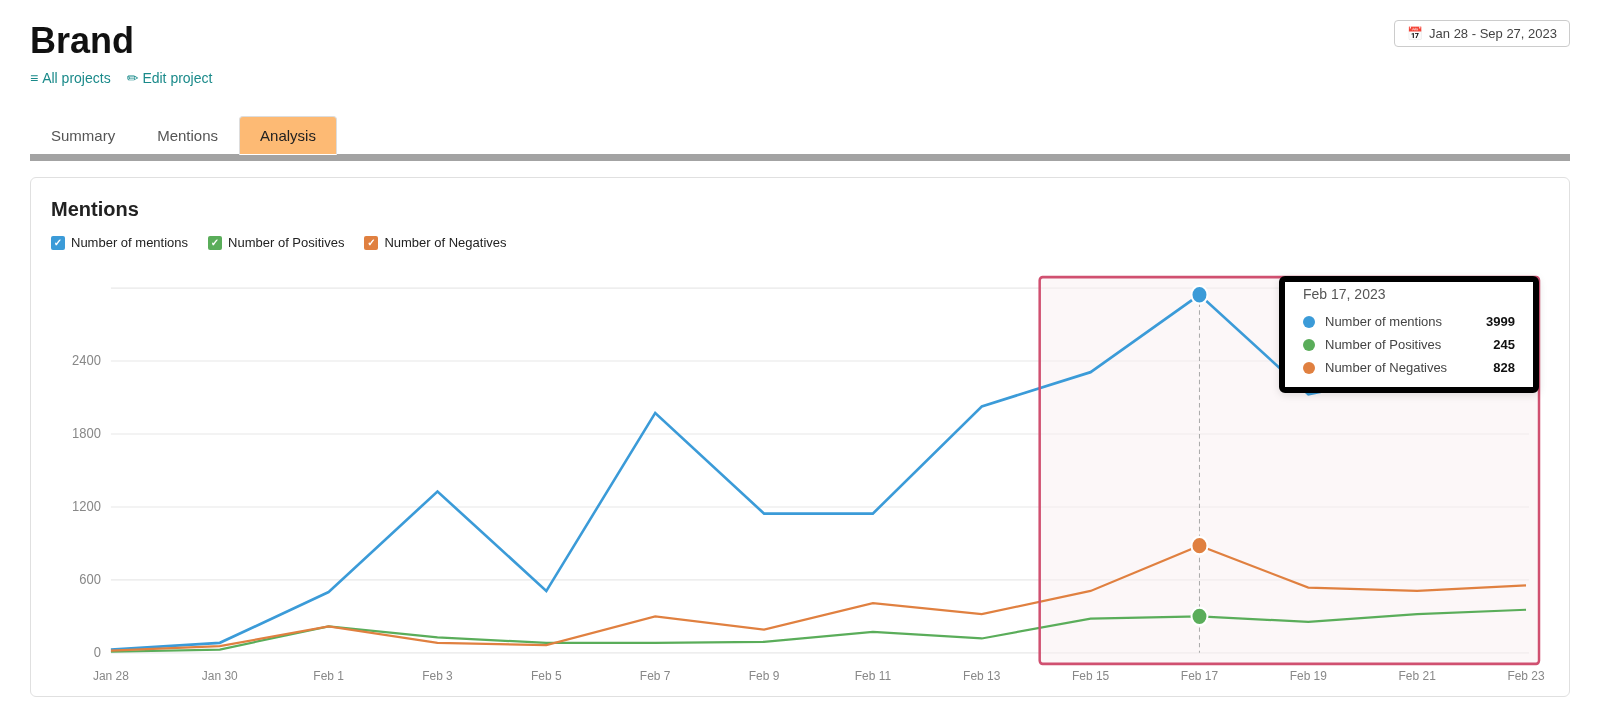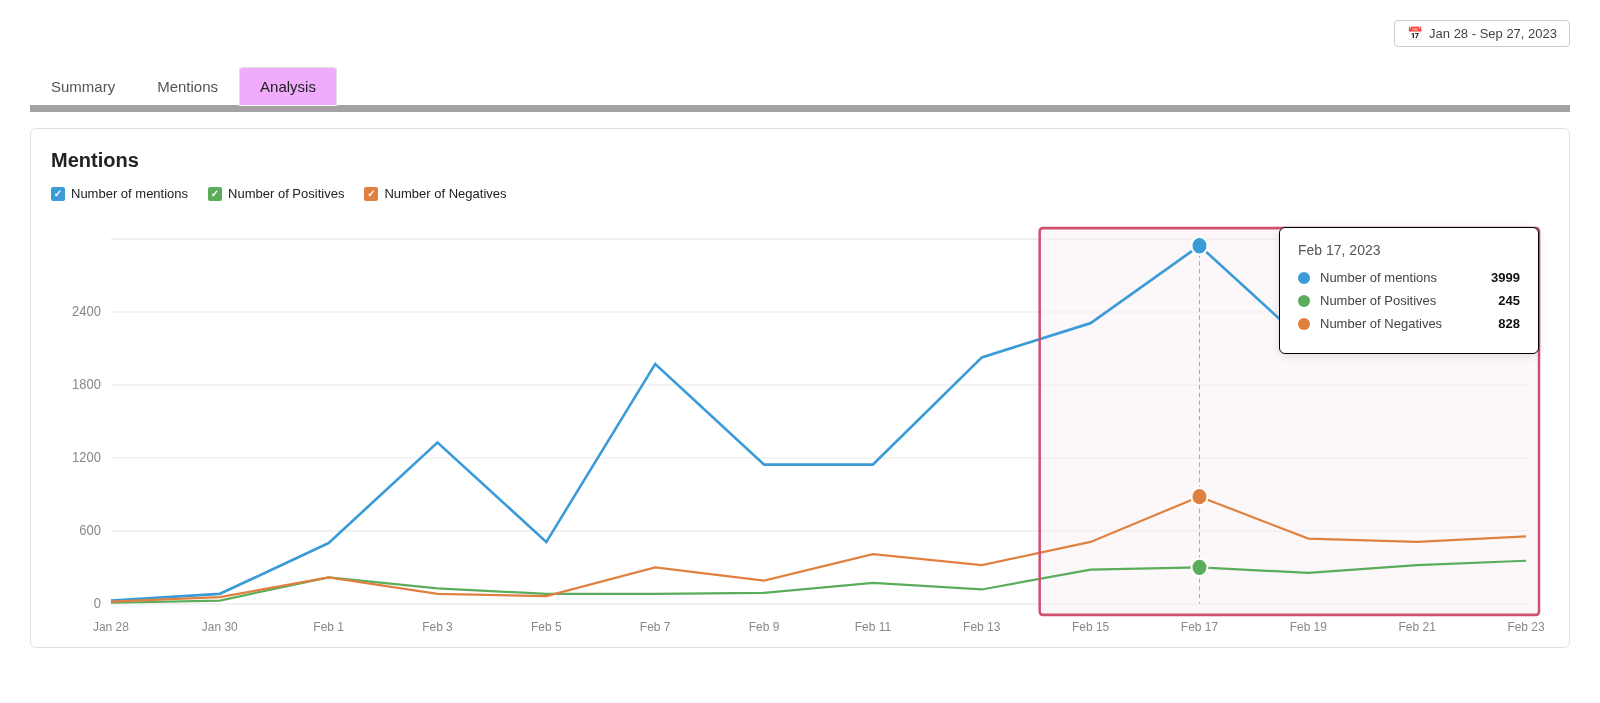--- a/index.html
+++ b/index.html
@@ -10,49 +10,62 @@
     .header { margin-bottom: 10px; }
     .brand-title { font-size: 36px; font-weight: 700; color: #111; margin-bottom: 8px; }
     .header-links { display: flex; align-items: center; gap: 16px; }
     .header-link { color: #1a8a8a; font-size: 14px; text-decoration: none; display: flex; align-items: center; gap: 4px; cursor: pointer; }
     .date-range-btn { margin-left: auto; border: 1px solid #ccc; border-radius: 4px; padding: 5px 12px; font-size: 13px; color: #444; display: flex; align-items: center; gap: 6px; cursor: pointer; background: #fff; }
 
     .header-row { display: flex; align-items: flex-start; justify-content: space-between; }
 
     .tabs { display: flex; border-bottom: 7px solid #a3a3a3; margin: 20px 0 16px 0; }
     .tab { padding: 10px 20px; font-size: 15px; cursor: pointer; color: #555; border: 1px solid transparent; border-bottom: none; margin-bottom: -1px; }
-    .tab.active { border: 1px solid #ddd; border-bottom: 1px solid #fff; color: #222; background: #f0abfc; border-radius: 4px 4px 0 0; }
+    .tab.active { border: 1px solid #ddd; border-bottom: 1px solid #fff; color: #222; background: #fdba74; border-radius: 4px 4px 0 0; }
 
     .chart-container { border: 1px solid #e0e0e0; border-radius: 6px; padding: 20px 20px 10px 20px; position: relative; }
     .chart-title { font-size: 20px; font-weight: 700; margin-bottom: 14px; }
 
     .legend { display: flex; gap: 20px; margin-bottom: 16px; font-size: 13px; }
     .legend-item { display: flex; align-items: center; gap: 6px; }
     .legend-checkbox { width: 14px; height: 14px; border-radius: 2px; display: flex; align-items: center; justify-content: center; }
     .legend-checkbox.blue { background: #3b9bd8; }
     .legend-checkbox.green { background: #5aad5a; }
     .legend-checkbox.orange { background: #e08040; }
     .legend-check { color: #fff; font-size: 10px; font-weight: bold; }
 
     .chart-area { position: relative; width: 100%; height: 420px; }
 
     svg.chart { width: 100%; height: 100%; overflow: visible; }
 
-    .tooltip-box { position: absolute; background: #fff; border: 1px solid #000000; border-radius: 6px; padding: 14px 18px; box-shadow: 0 2px 8px rgba(0,0,0,0.12); min-width: 260px; font-size: 13px; }
+    .tooltip-box { position: absolute; background: #fff; border: 6px solid #000000; border-radius: 6px; padding: 4px 18px; box-shadow: 0 2px 8px rgba(0,0,0,0.12); min-width: 260px; font-size: 13px; }
     .tooltip-date { font-size: 14px; color: #555; margin-bottom: 12px; }
     .tooltip-row { display: flex; align-items: center; gap: 10px; margin-bottom: 8px; }
     .tooltip-dot { width: 12px; height: 12px; border-radius: 50%; flex-shrink: 0; }
     .tooltip-label { flex: 1; color: #444; }
     .tooltip-value { font-weight: 700; color: #111; }
   </style>
 </head>
 <body>
 
 <div class="page">
   <div class="header-row">
+    <div class="header">
+      <h1 class="brand-title">Brand</h1>
+      <div class="header-links">
+        <a class="header-link">
+          <span>≡</span>
+          <span>All projects</span>
+        </a>
+        <a class="header-link">
+          <span>✏</span>
+          <span>Edit project</span>
+        </a>
+      </div>
+    </div>
     <button class="date-range-btn">
       <span>📅</span>
       <span>Jan 28 - Sep 27, 2023</span>
     </button>
   </div>
 
   <div class="tabs">
     <div class="tab">Summary</div>
     <div class="tab">Mentions</div>
     <div class="tab active">Analysis</div>

